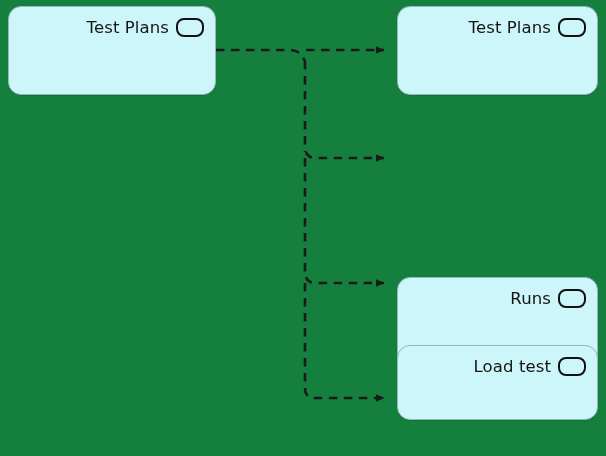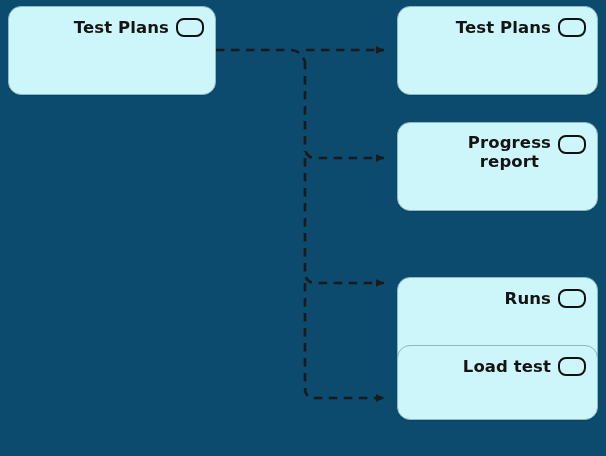--- a/index.html
+++ b/index.html
@@ -7,23 +7,22 @@
     padding: 0;
     background: #ffffff;
   }
   body {
     font-family: "DejaVu Sans", "Liberation Sans", sans-serif;
   }
   #canvas {
     position: relative;
     width: 606px;
     height: 456px;
-    background: #0c4a6e;
+    background: #15803d;
     overflow: hidden;
-    font-weight: bold;
   }
   #edges {
     position: absolute;
     left: 0;
     top: 0;
     width: 606px;
     height: 456px;
     pointer-events: none;
   }
   .node {
@@ -106,27 +105,20 @@
     </div>
   </div>
 
   <div class="node" style="left:397px; top:6px; width:201px; height:89px;">
     <div class="node-header">
       <span class="node-label">Test Plans</span>
       <span class="node-badge"></span>
     </div>
   </div>
 
-  <div class="node two-line" style="left:397px; top:122px; width:201px; height:89px;">
-    <div class="node-header">
-      <span class="node-label">Progress
-report</span>
-      <span class="node-badge"></span>
-    </div>
-  </div>
 
   <div class="node" style="left:397px; top:238px; width:201px; height:89px;margin-top:39px;">
     <div class="node-header">
       <span class="node-label">Runs</span>
       <span class="node-badge"></span>
     </div>
   </div>
 
   <div class="node" style="left:397px; top:345px; width:201px; height:75px;">
     <div class="node-header">

